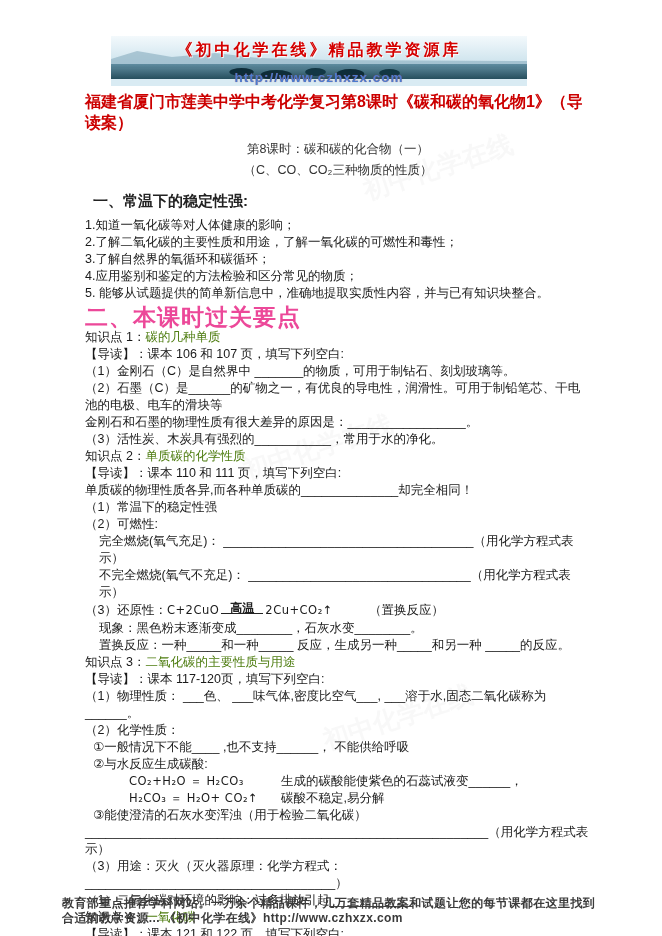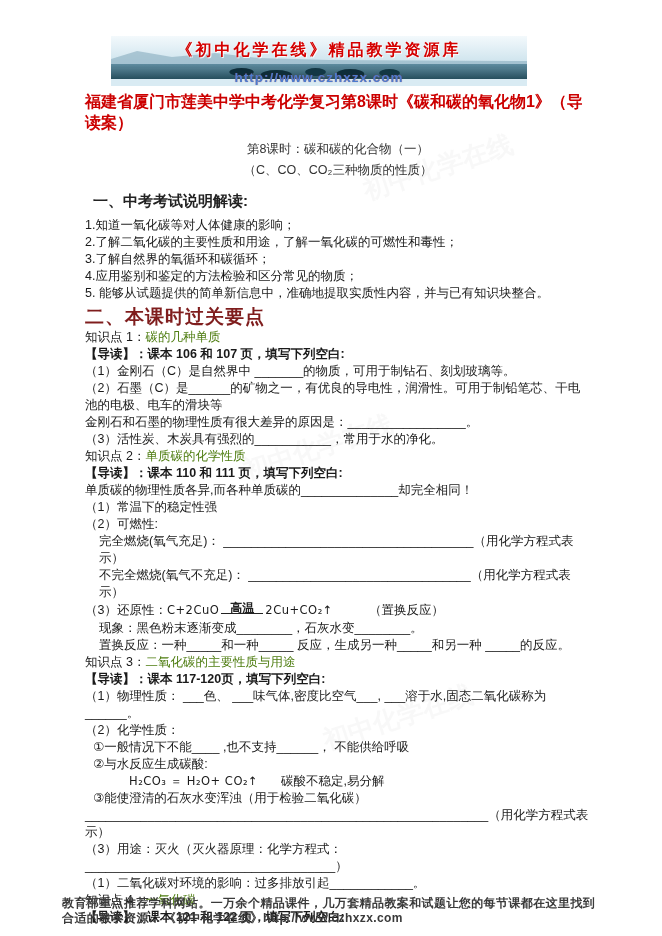--- a/index.html
+++ b/index.html
@@ -28,30 +28,30 @@
     font-weight:bold; font-size:13.5px; letter-spacing:1px; color:#4a7ccf;
     text-shadow:0 0 1px rgba(200,40,40,.65);
   }
 
   .doc-title { margin-top:5px; color:#cc0000; font-weight:bold; font-size:16px; line-height:21px; }
   .subtitle { text-align:center; font-size:12.5px; line-height:16px; color:#333; }
   .subtitle.s1 { margin-top:8px; }
   .subtitle.s2 { margin-top:5px; }
 
   .h-sec1 { margin-top:13px; padding-left:8px; font-size:15px; font-weight:bold; color:#222; line-height:20px; }
-  .h-sec2 { margin-top:3px; font-size:19px; font-weight:bold; color:#7f1d1d; line-height:24px; letter-spacing:1px; }
+  .h-sec2 { margin-top:3px; font-size:23px; font-weight:bold; color:#ec4899; line-height:24px; letter-spacing:1px; }
 
   .ln { margin:0; font-size:12.5px; line-height:17px; color:#1a1a1a; }
   .list { margin-top:6px; }
   .ind1 { padding-left:14px; }
   .ind2 { padding-left:44px; }
   .ind3 { padding-left:8px; }
 
   .kp-title { color:#4d7c0f;text-align:center; }
-  .daodu { font-weight:bold; }
+  .daodu { font-weight:normal; }
 
   .eq { font-family:"DejaVu Sans","Liberation Sans",sans-serif; font-size:11.5px; letter-spacing:0.5px; }
   .eq-row { height:19px; line-height:19px; position:relative; }
   .cond-line {
     display:inline-block; position:relative; width:42px; height:12px;
     border-bottom:1.5px solid #222; margin:0 2px; vertical-align:baseline;
   }
   .cond-label {
     position:absolute; left:0; right:0; bottom:0; text-align:center;
     font-size:12px; line-height:10px; font-weight:bold; color:#222; white-space:nowrap;
@@ -102,21 +102,21 @@
       </svg>
       <div class="banner-title">《初中化学在线》精品教学资源库</div>
       <div class="banner-url">http://www.czhxzx.com</div>
     </div>
 
     <div class="doc-title">福建省厦门市莲美中学中考化学复习第8课时《碳和碳的氧化物1》（导读案）</div>
 
     <div class="subtitle s1">第8课时：碳和碳的化合物（一）</div>
     <div class="subtitle s2">（C、CO、CO₂三种物质的性质）</div>
 
-    <div class="h-sec1">一、中考考试说明解读:</div>
+    <div class="h-sec1">一、常温下的稳定性强:</div>
     <div class="list">
       <p class="ln">1.知道一氧化碳等对人体健康的影响；</p>
       <p class="ln">2.了解二氧化碳的主要性质和用途，了解一氧化碳的可燃性和毒性；</p>
       <p class="ln">3.了解自然界的氧循环和碳循环；</p>
       <p class="ln">4.应用鉴别和鉴定的方法检验和区分常见的物质；</p>
       <p class="ln">5. 能够从试题提供的简单新信息中，准确地提取实质性内容，并与已有知识块整合。</p>
     </div>
 
     <div class="h-sec2">二、本课时过关要点</div>
 
@@ -137,20 +137,21 @@
     <p class="ln eq-row"><span>（3）还原性：</span><span class="eq">C+2CuO</span><span class="cond-line"><span class="cond-label">高温</span></span><span class="eq">2Cu+CO₂↑</span><span class="eq-note-gap">（置换反应）</span></p>
     <p class="ln ind1">现象：黑色粉末逐渐变成________，石灰水变________。</p>
     <p class="ln ind1">置换反应：一种_____和一种_____ 反应，生成另一种_____和另一种 _____的反应。</p>
 
     <p class="ln"><span>知识点 3：</span><span class="kp-title">二氧化碳的主要性质与用途</span></p>
     <p class="ln daodu">【导读】：课本 117-120页，填写下列空白:</p>
     <p class="ln">（1）物理性质： ___色、 ___味气体,密度比空气___, ___溶于水,固态二氧化碳称为______。</p>
     <p class="ln">（2）化学性质：</p>
     <p class="ln ind3">①一般情况下不能____ ,也不支持______，  不能供给呼吸</p>
     <p class="ln ind3">②与水反应生成碳酸:</p>
+    <p class="ln ind2"><span class="eq eq-f">CO₂+H₂O ＝ H₂CO₃</span><span class="eq-note">生成的碳酸能使紫色的石蕊试液变______，</span></p>
     <p class="ln ind2"><span class="eq eq-f">H₂CO₃  ＝ H₂O+ CO₂↑</span><span class="eq-note">碳酸不稳定,易分解</span></p>
     <p class="ln ind3">③能使澄清的石灰水变浑浊（用于检验二氧化碳）</p>
     <p class="ln">__________________________________________________________（用化学方程式表示）</p>
     <p class="ln">（3）用途：灭火（灭火器原理：化学方程式： ____________________________________）</p>
     <p class="ln">（1）二氧化碳对环境的影响：过多排放引起____________。</p>
 
     <p class="ln"><span>知识点 4：</span><span class="kp-title">一氧化碳</span></p>
     <p class="ln daodu">【导读】：课本 121 和 122 页，填写下列空白:</p>
 
   </div>

